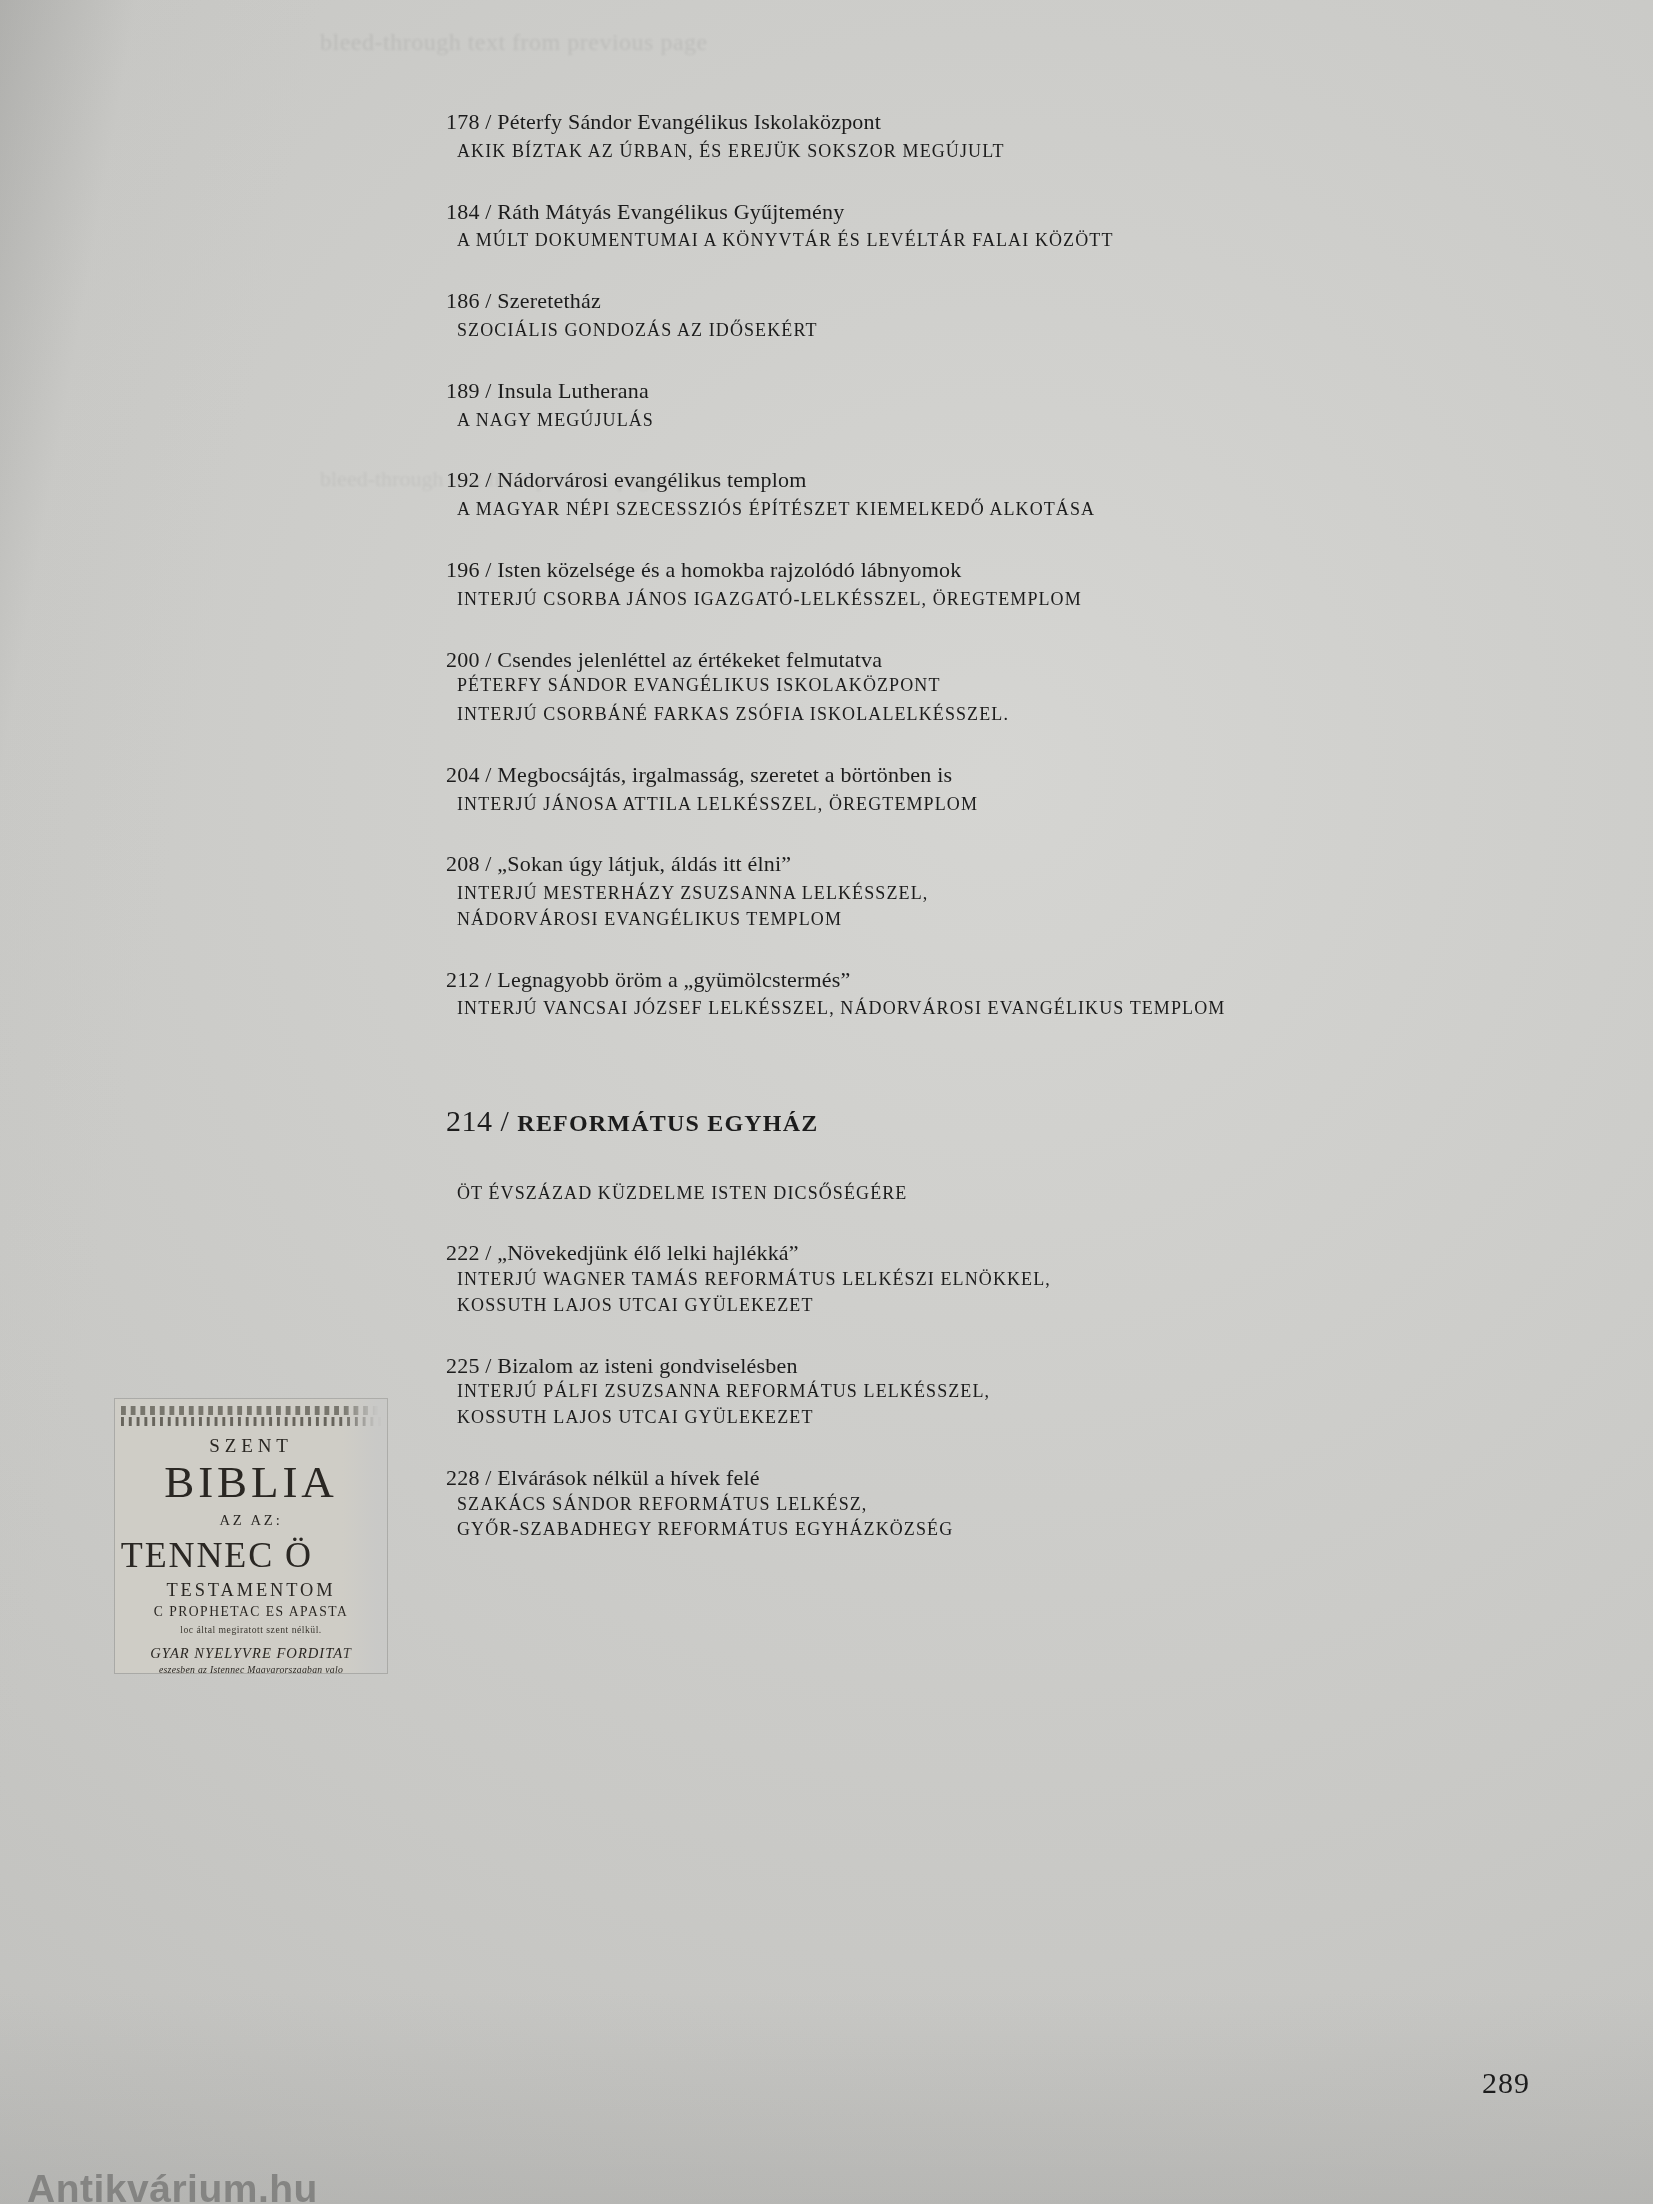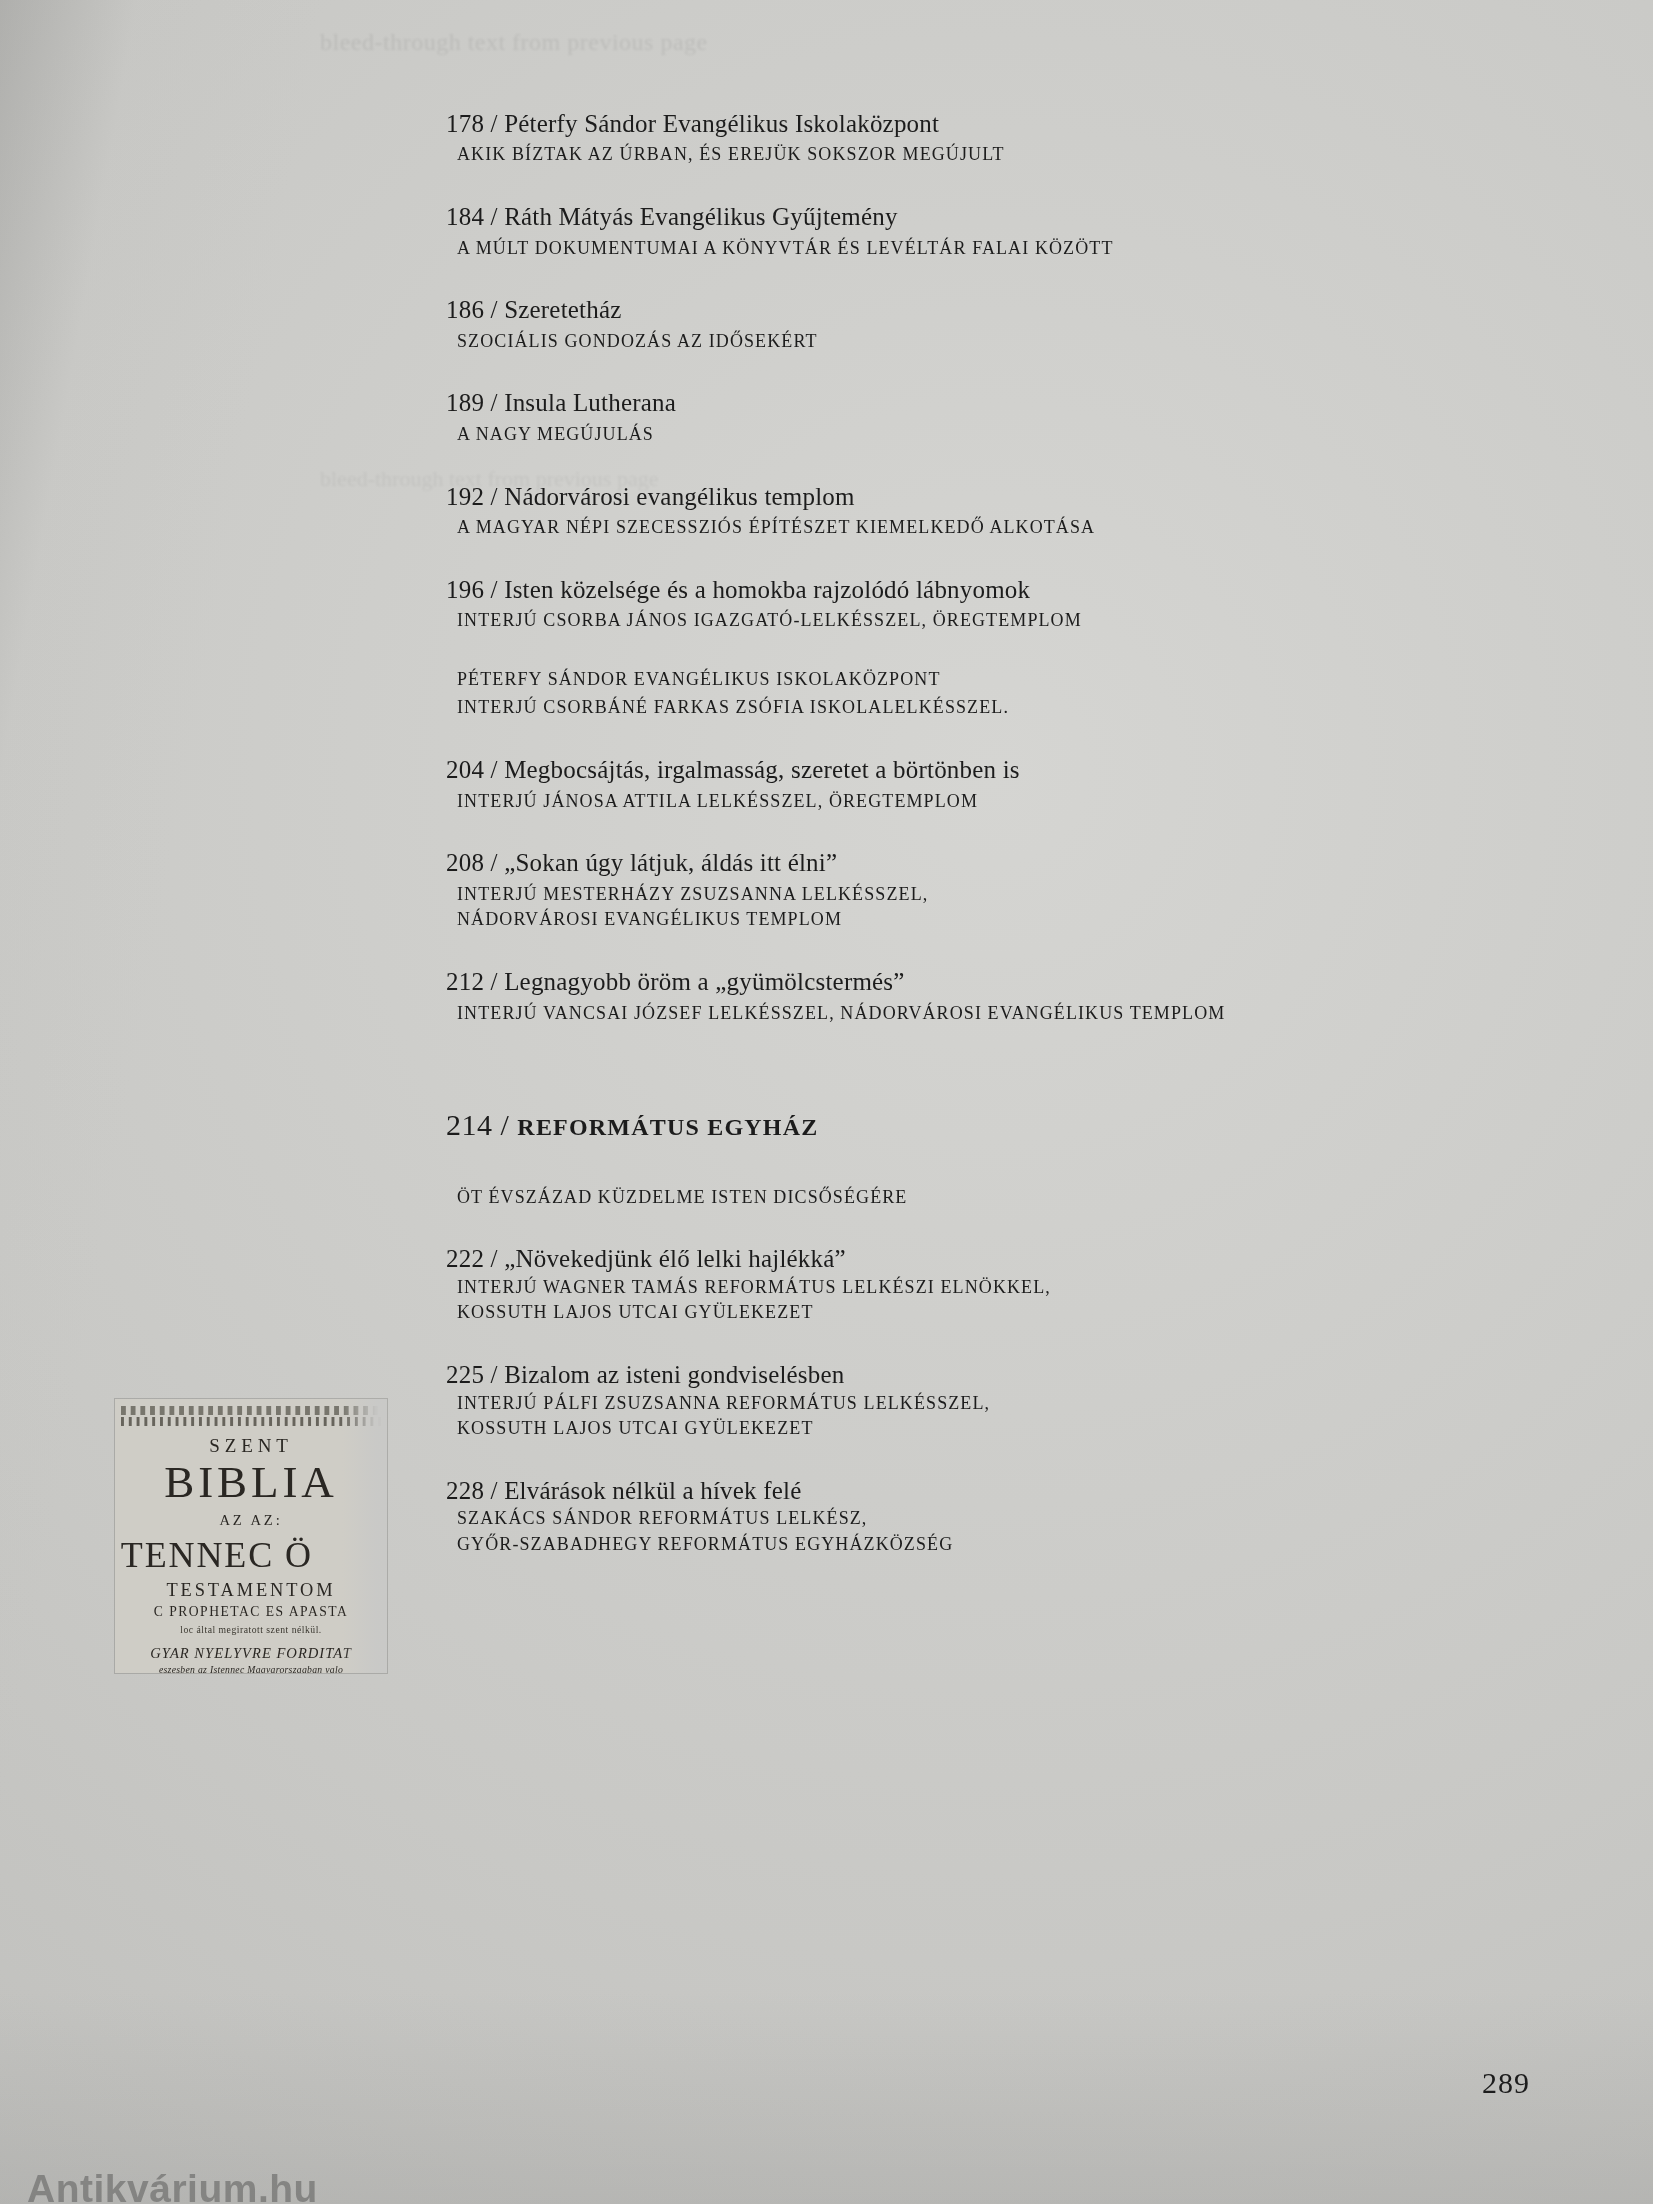--- a/index.html
+++ b/index.html
@@ -52,21 +52,21 @@
   .content {
     position: absolute;
     left: 446px;
     top: 109px;
     width: 1087px;
   }
   .entry {
     margin-bottom: 35px;
   }
   .ttl {
-    font-size: 25px;
+    font-size: 22px;
     line-height: 1.18;
     font-weight: normal;
     letter-spacing: 0.2px;
     white-space: nowrap;
   }
   .ttl .num { letter-spacing: 0.5px; }
   .sub {
     font-size: 18px;
     line-height: 1.32;
     letter-spacing: 1.1px;
@@ -178,20 +178,21 @@
     <div class="ttl">192 / Nádorvárosi evangélikus templom</div>
     <div class="sub">A MAGYAR NÉPI SZECESSZIÓS ÉPÍTÉSZET KIEMELKEDŐ ALKOTÁSA</div>
   </div>
 
   <div class="entry">
     <div class="ttl">196 / Isten közelsége és a homokba rajzolódó lábnyomok</div>
     <div class="sub">INTERJÚ CSORBA JÁNOS IGAZGATÓ-LELKÉSSZEL, ÖREGTEMPLOM</div>
   </div>
 
   <div class="entry">
+    <div class="ttl">200 / Csendes jelenléttel az értékeket felmutatva</div>
     <div class="sub sub-tight">PÉTERFY SÁNDOR EVANGÉLIKUS ISKOLAKÖZPONT</div>
     <div class="sub">INTERJÚ CSORBÁNÉ FARKAS ZSÓFIA ISKOLALELKÉSSZEL.</div>
   </div>
 
   <div class="entry">
     <div class="ttl">204 / Megbocsájtás, irgalmasság, szeretet a börtönben is</div>
     <div class="sub">INTERJÚ JÁNOSA ATTILA LELKÉSSZEL, ÖREGTEMPLOM</div>
   </div>
 
   <div class="entry">

